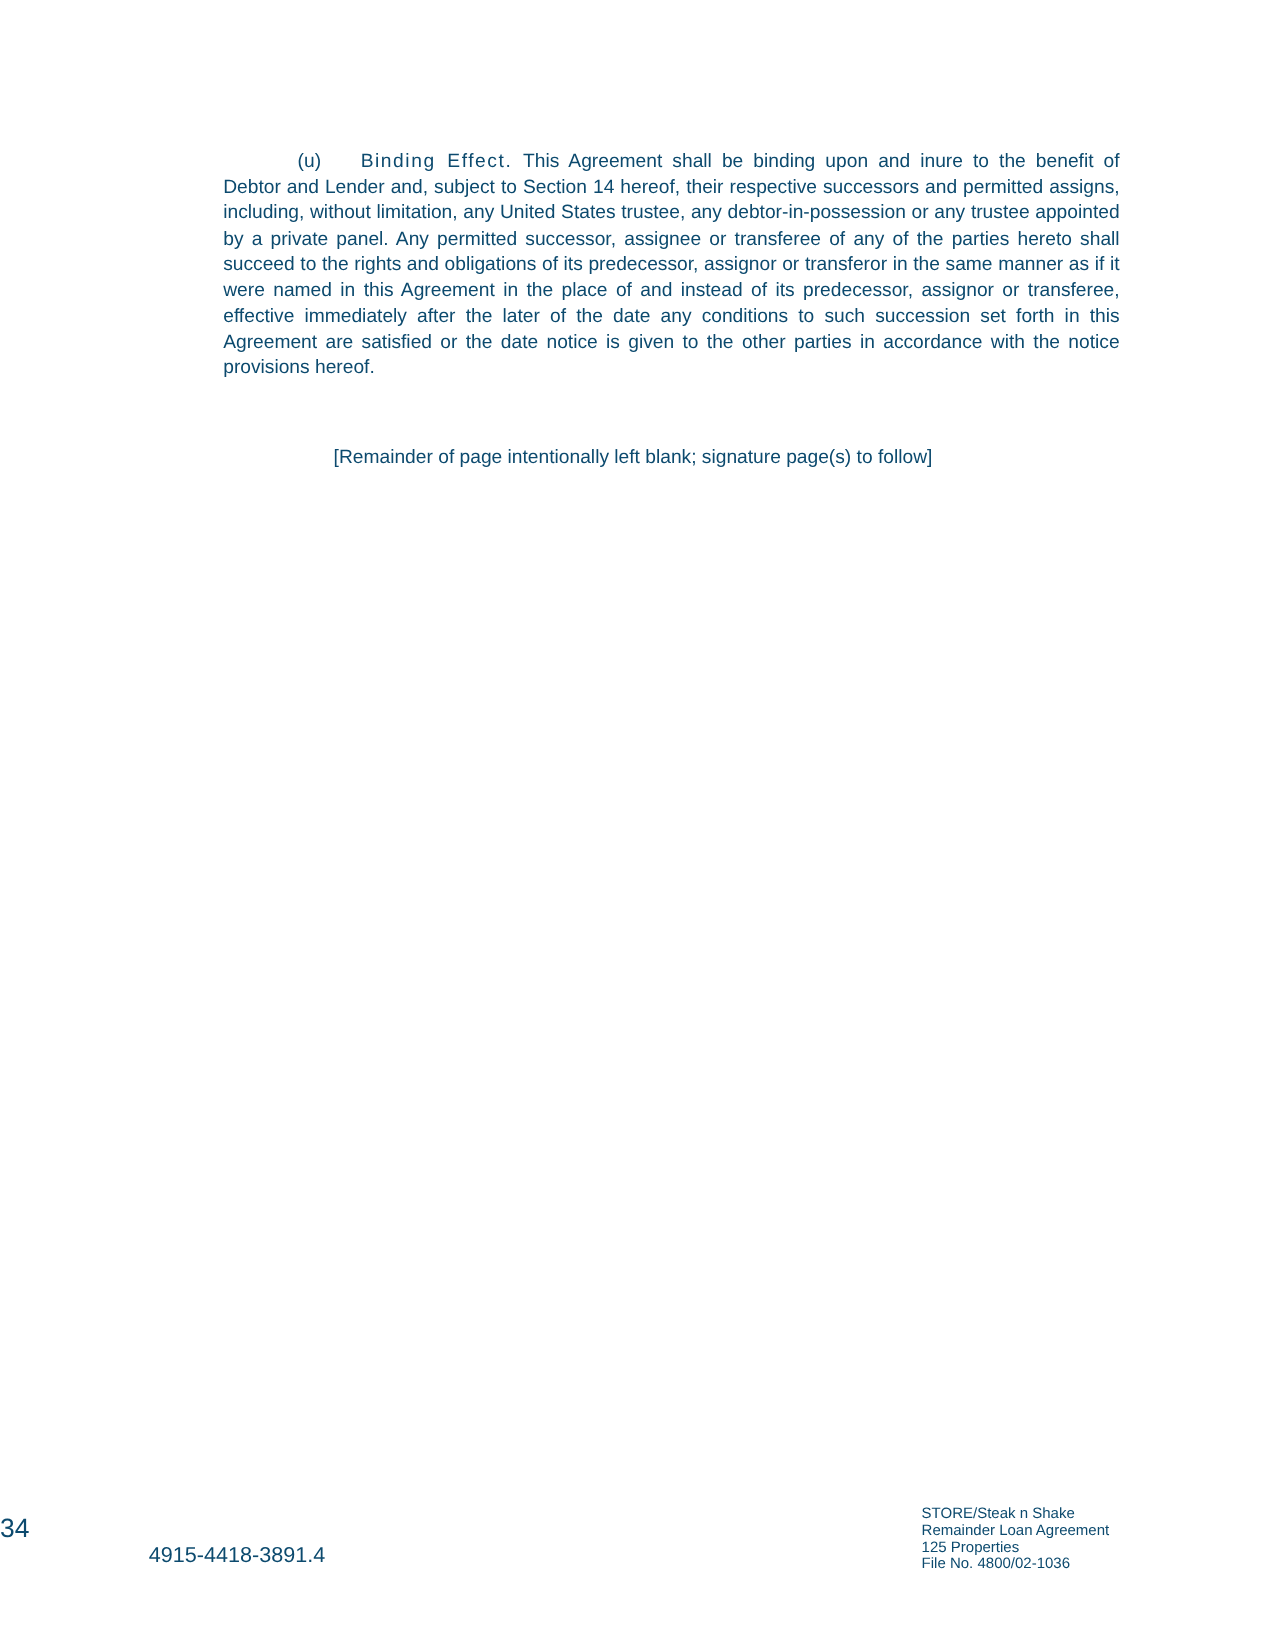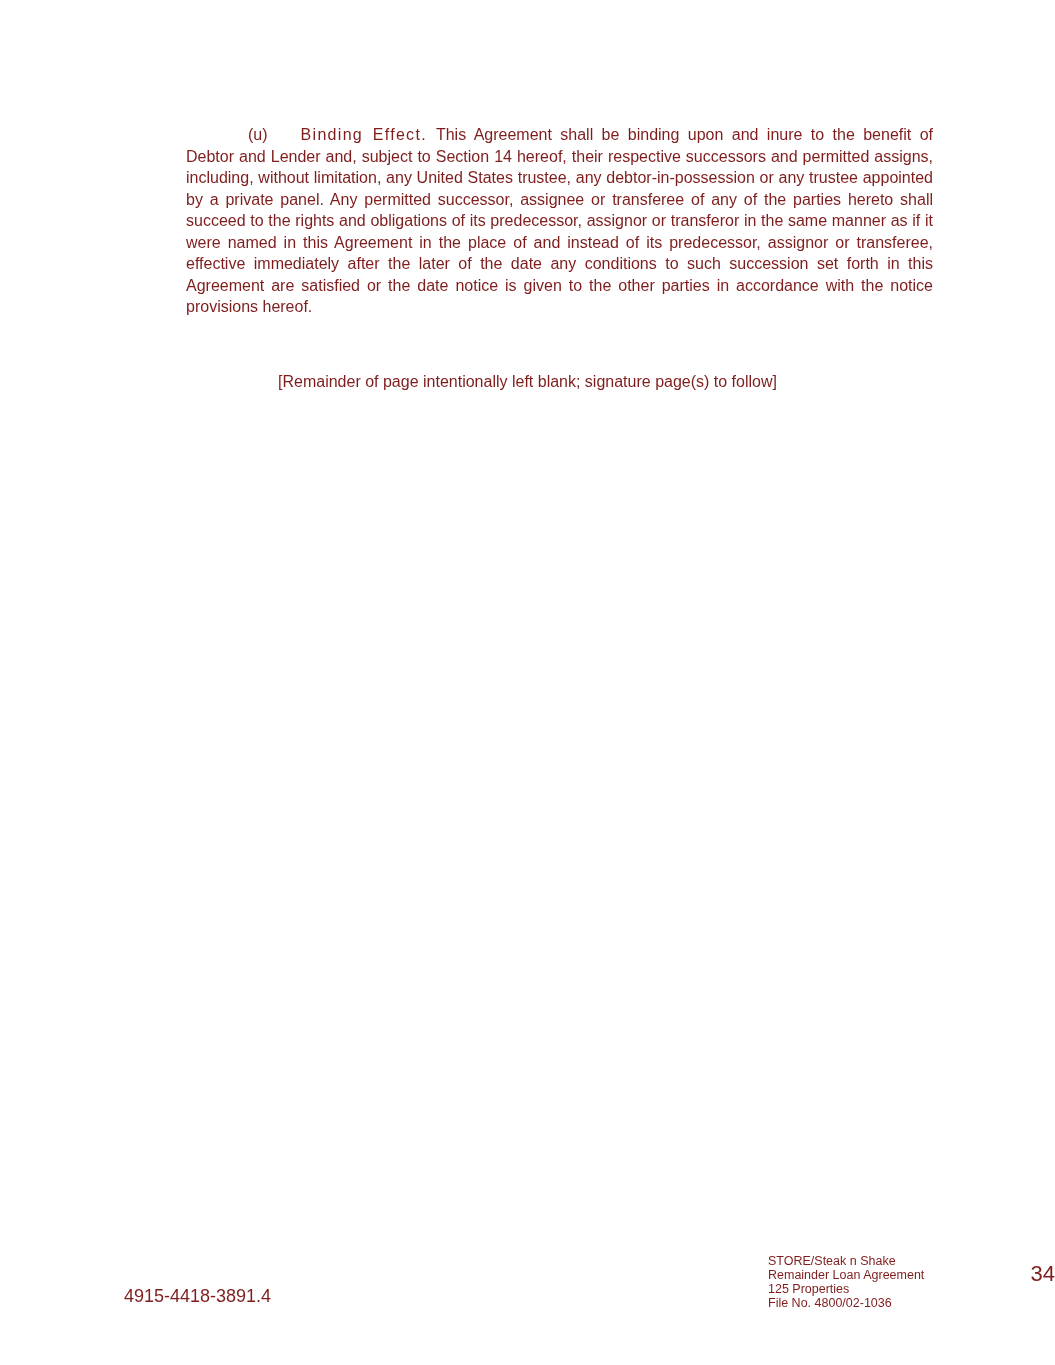--- a/index.html
+++ b/index.html
@@ -6,21 +6,21 @@
     margin: 0;
     padding: 0;
     background: #ffffff;
   }
   .page {
     position: relative;
     width: 1055px;
     height: 1365px;
     background: #ffffff;
     font-family: "Liberation Sans", sans-serif;
-    color: #7f1d1d;
+    color: #0c4a6e;
     overflow: hidden;
   }
   .body-paragraph {
     position: absolute;
     left: 186px;
     top: 124px;
     width: 747px;
     font-size: 16px;
     line-height: 21.5px;
     text-align: justify;
@@ -54,21 +54,21 @@
     position: absolute;
     left: 124px;
     top: 1286px;
     font-size: 18px;
   }
   .page-number {
     position: absolute;
     left: 0;
     top: 1261px;
     width: 1055px;
-    text-align: right;
+    text-align: left;
     font-size: 22px;
   }
   .ref-block {
     position: absolute;
     left: 768px;
     top: 1254px;
     font-size: 12.5px;
     line-height: 14px;
   }
 </style>

